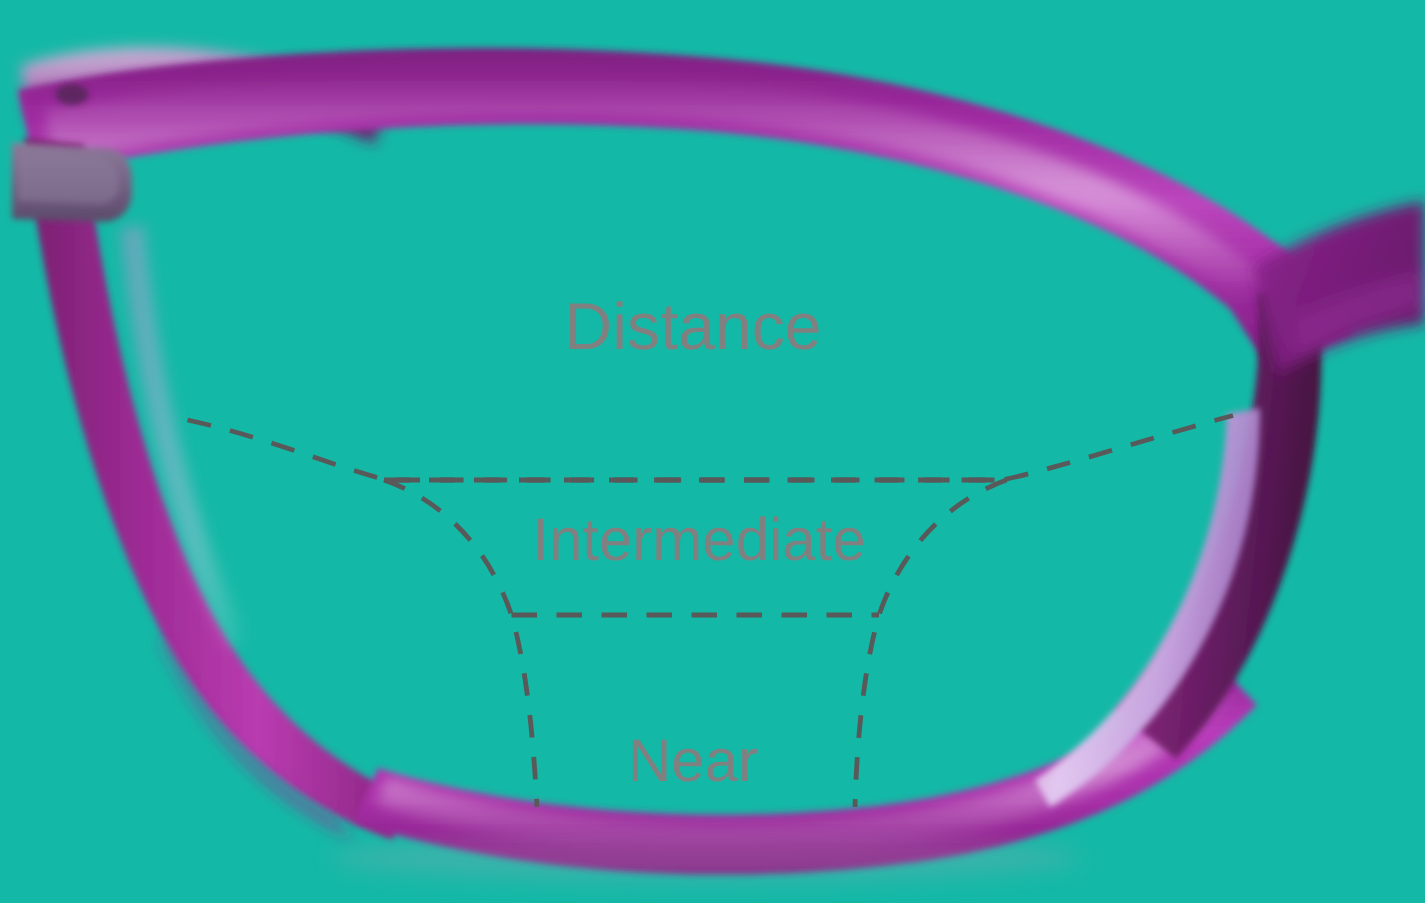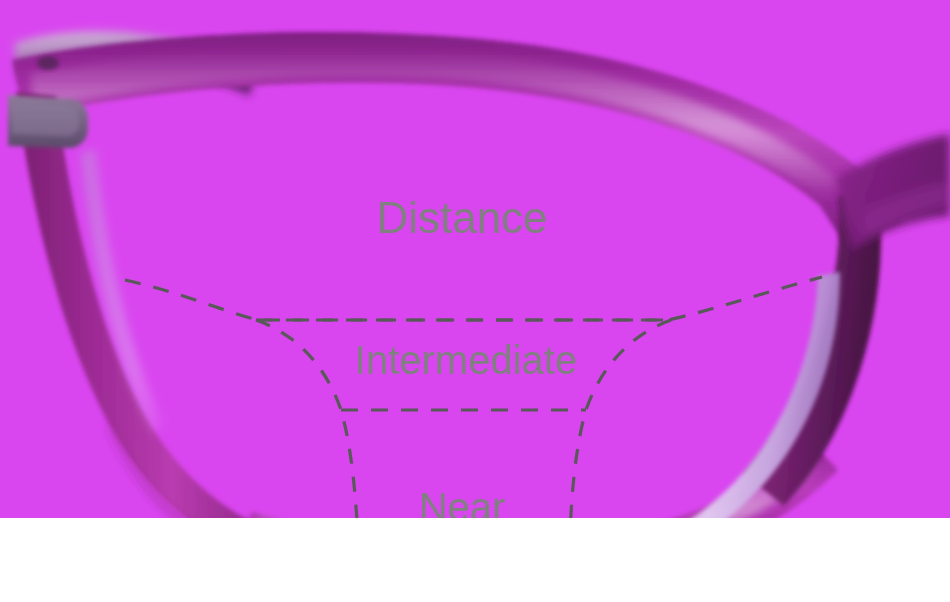--- a/index.html
+++ b/index.html
@@ -7,22 +7,22 @@
     margin: 0;
     padding: 0;
     background: #ffffff;
   }
   body {
     font-family: "Liberation Sans", sans-serif;
   }
   #stage {
     position: relative;
     width: 950px;
-    height: 518px;
-    background: #d946ef;
+    height: 602px;
+    background: #14b8a6;
     overflow: hidden;
   }
   #stage svg.layer {
     position: absolute;
     left: 0;
     top: 0;
     width: 950px;
     height: 602px;
     display: block;
   }

